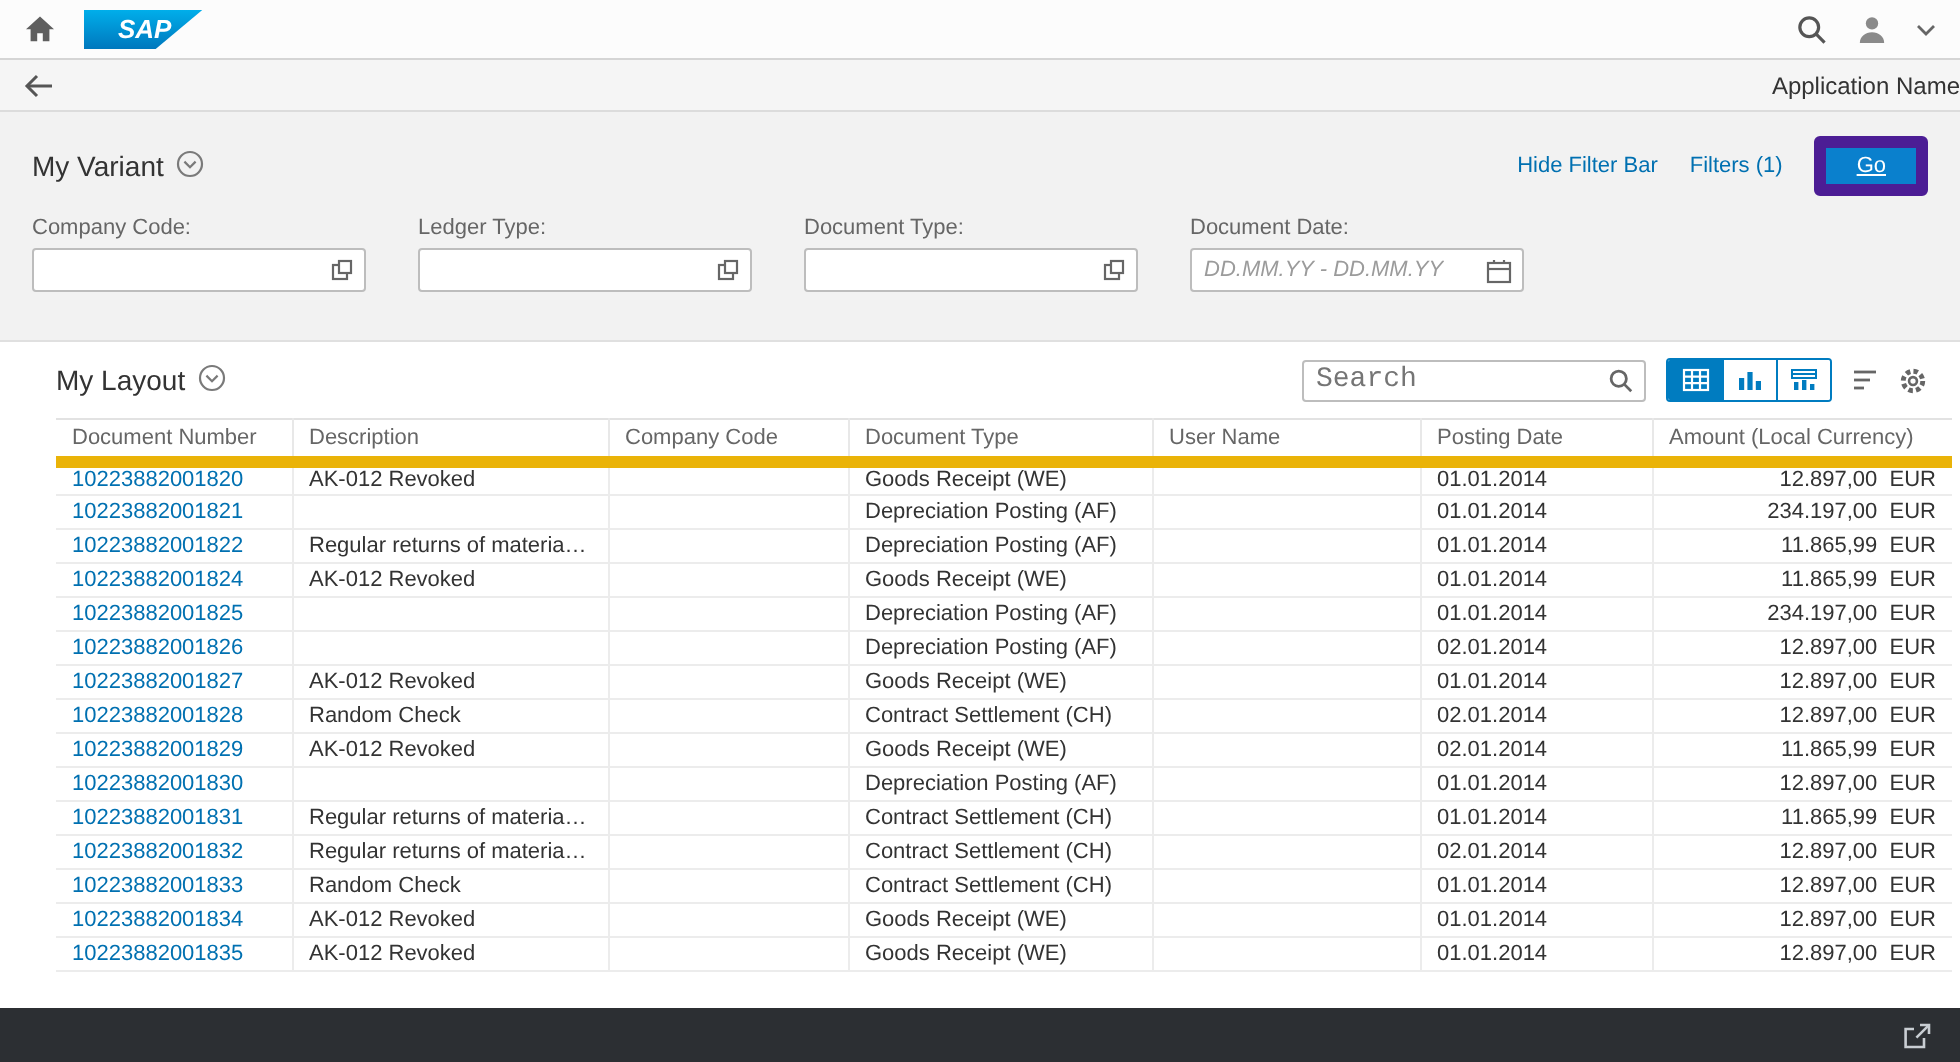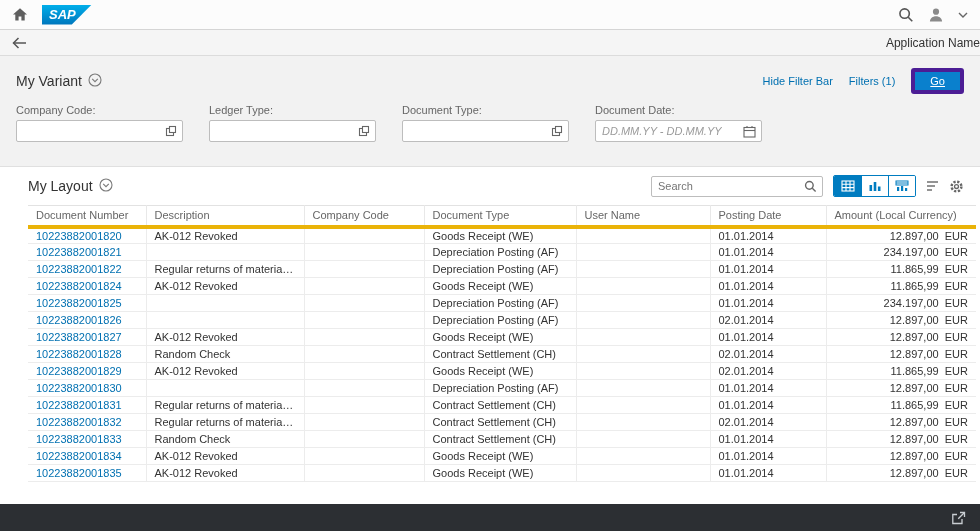--- a/index.html
+++ b/index.html
@@ -20,21 +20,21 @@
     border-bottom: 1px solid #d5d5d5;
     display: flex; align-items: center; justify-content: space-between;
     padding: 0 12px;
   }
   .shell-left { display: flex; align-items: center; gap: 14px; }
   .shell-right { display: flex; align-items: center; gap: 14px; }
   .icon-btn { display: inline-flex; align-items: center; cursor: pointer; }
   .sap-logo {
     background: linear-gradient(to bottom, #00aeea, #0076bc);
     color: #fff; font-style: italic; font-weight: bold; font-size: 13px;
-    line-height: 18px; padding: 1px 16px 1px 7px;
+    line-height: 18px; padding: 1px 16px 1px 17px;
     clip-path: polygon(0 0, 100% 0, 60% 100%, 0 100%);
   }
 
   
   .page-header {
     height: 26px; flex: 0 0 26px;
     background: #f5f5f5; border-bottom: 1px solid #dcdcdc;
     position: relative; display: flex; align-items: center; justify-content: flex-end;
   }
   .back { position: absolute; left: 12px; top: 7px; cursor: pointer; }
@@ -43,21 +43,21 @@
   
   .filter-bar {
     background: #f2f2f2; border-bottom: 1px solid #e0e0e0;
     padding: 12px 16px 24px; flex: 0 0 auto;
   }
   .filter-top { display: flex; align-items: center; justify-content: space-between; }
   .variant { display: flex; align-items: center; gap: 6px; font-size: 14px; cursor: pointer; }
   .filter-actions { display: flex; align-items: center; gap: 16px; }
   .link { color: #0070b1; text-decoration: none; cursor: pointer; }
   .go-btn {
-    background: #0a80cd; color: #fff; border: 4px solid #4c1d95; border-radius: 3px;
+    background: #0a80cd; color: #fff; border: 6px solid #4c1d95; border-radius: 3px;
     font-family: inherit; font-size: 11px; padding: 3px 15px; cursor: pointer; text-decoration: underline;
   }
   .filter-fields { display: flex; gap: 26px; margin-top: 10px; }
   .field-label { color: #666; margin-bottom: 4px; }
   .field-input {
     width: 167px; height: 22px; background: #fff;
     border: 1px solid #bdbdbd; border-radius: 2px;
     display: flex; align-items: center; justify-content: space-between;
     padding: 0 5px 0 6px; cursor: text;
   }
@@ -68,34 +68,34 @@
   .content { background: #fff; padding: 0 16px; flex: 1 1 auto; overflow: hidden; margin-left: 12px; }
   .table-toolbar { height: 38px; display: flex; align-items: center; justify-content: space-between; }
   .layout-title { display: flex; align-items: center; gap: 6px; font-size: 14px; cursor: pointer; }
   .toolbar-right { display: flex; align-items: center; gap: 10px; }
   .search-box {
     width: 172px; height: 21px; background: #fff; border: 1px solid #bdbdbd; border-radius: 2px;
     display: flex; align-items: center; padding: 0 5px 0 6px;
   }
   .search-box input {
     border: none; outline: none; flex: 1; min-width: 0;
-    font-family: Liberation Sans, sans-serif; font-size: 11px; color: #333; background: transparent;
+    font-family: Liberation Mono, monospace; font-size: 14px; color: #333; background: transparent;
   }
   .segmented { display: flex; border: 1px solid #007cc0; border-radius: 2px; overflow: hidden; background: #fff; }
   .seg {
     width: 27px; height: 20px; border: none; border-left: 1px solid #007cc0; background: #fff;
     display: flex; align-items: center; justify-content: center; cursor: pointer; padding: 0;
   }
   .seg:first-child { border-left: none; }
   .seg.selected { background: #007cc0; }
 
   .grid { width: 100%; border-collapse: collapse; table-layout: fixed; font-size: 11px; }
   .grid th {
     height: 21px; font-weight: normal; color: #666; text-align: left;
-    padding: 0 8px; border-top: 1px solid #e2e2e2; border-bottom: 4px solid #eab308;
+    padding: 0 8px; border-top: 1px solid #e2e2e2; border-bottom: 6px solid #eab308;
     border-right: 1px solid #e8e8e8; white-space: nowrap; overflow: hidden; cursor: pointer;
   }
   .grid th:last-child { border-right: none; }
   .grid td {
     height: 17px; padding: 0 8px;
     border-bottom: 1px solid #ececec; border-right: 1px solid #ececec;
     white-space: nowrap; overflow: hidden; text-overflow: ellipsis; color: #333;
   }
   .grid td:last-child { border-right: none; }
   .num { text-align: right; }

